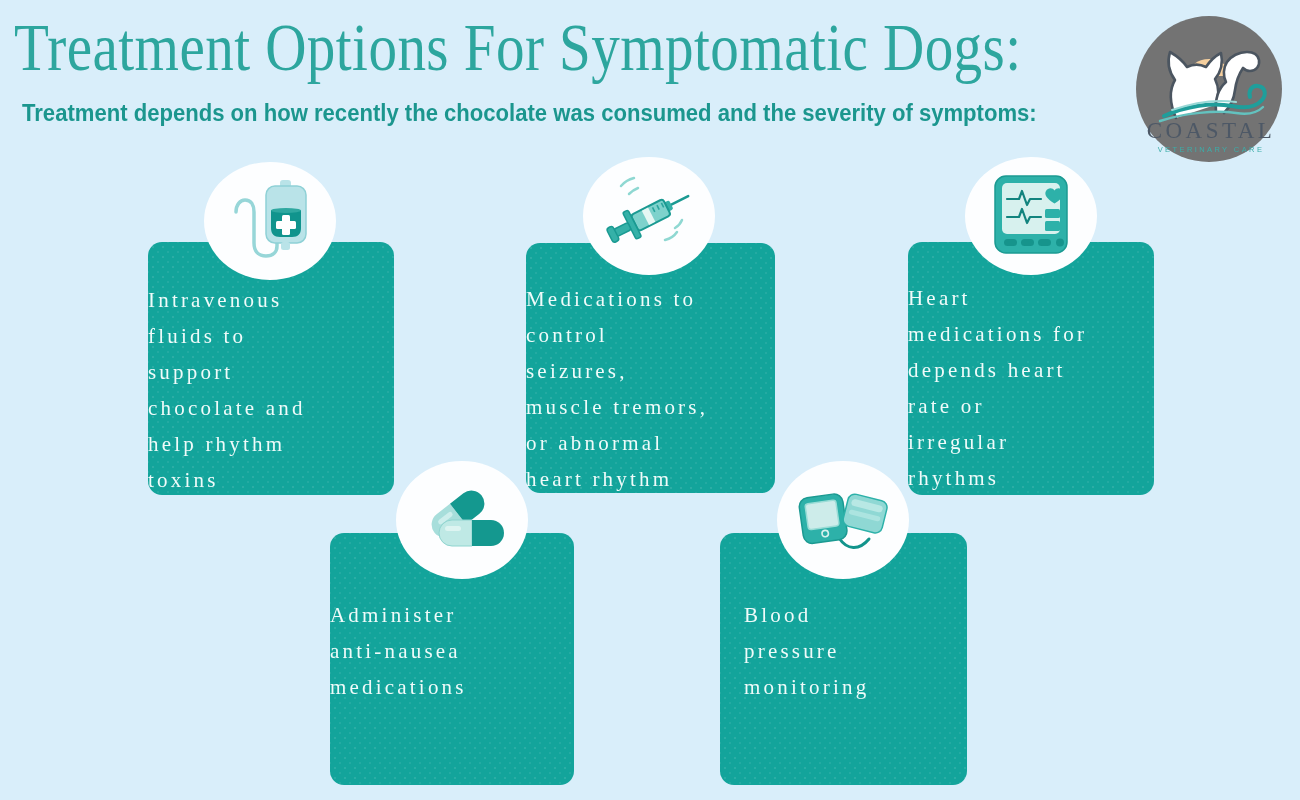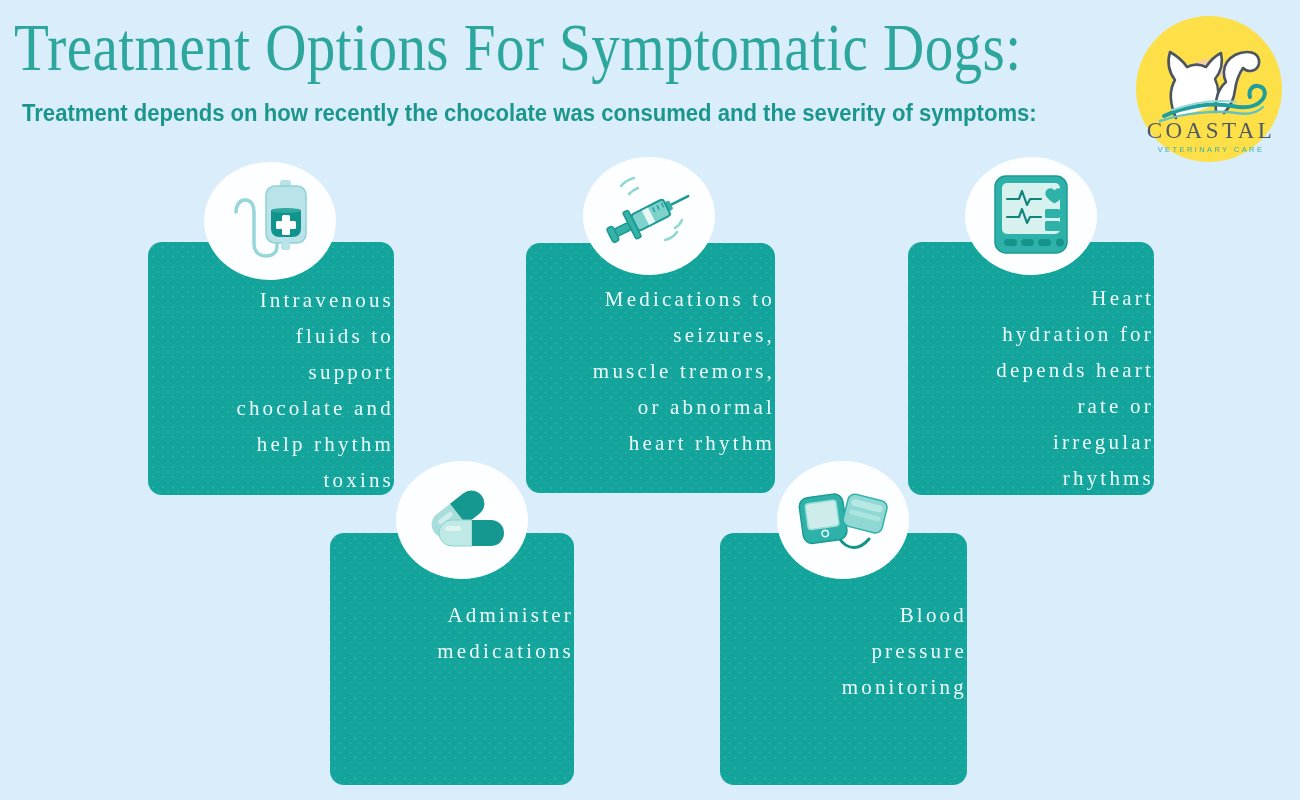--- a/index.html
+++ b/index.html
@@ -28,34 +28,34 @@
     font-weight: 700;
     font-size: 23px;
     color: #1b968e;
     transform: scaleX(0.96);
     transform-origin: left top;
     white-space: nowrap;
   }
   .logo-circle {
     position: absolute; left: 1136px; top: 16px;
     width: 146px; height: 146px;
-    background: #fde047;
+    background: #737373;
     border-radius: 50%;
   }
   .card {
     position: absolute;
     background-color: #13a49b;
     background-image:
       radial-gradient(rgba(255,255,255,0.10) 1.1px, transparent 1.2px),
       radial-gradient(rgba(255,255,255,0.07) 1.1px, transparent 1.2px);
     background-size: 10px 10px, 10px 10px;
     background-position: 0 0, 5px 5px;
     border-radius: 14px;
     box-sizing: border-box;
-    text-align: right;
+    text-align: left;
     color: #effbfa;
   }
   .card-text {
     font-family: "Liberation Serif", serif;
     font-size: 21px;
     letter-spacing: 3.2px;
     line-height: 36px;
     font-weight: 400;
   }
   .icon-oval {
@@ -192,41 +192,43 @@
       <div>support</div>
       <div>chocolate and</div>
       <div>help rhythm</div>
       <div>toxins</div>
     </div>
   </div>
 
   <div class="card c2">
     <div class="card-text">
       <div>Medications to</div>
+      <div>control</div>
       <div>seizures,</div>
       <div>muscle tremors,</div>
       <div>or abnormal</div>
       <div>heart rhythm</div>
     </div>
   </div>
 
   <div class="card c3">
     <div class="card-text">
       <div>Heart</div>
-      <div>hydration for</div>
+      <div>medications for</div>
       <div>depends heart</div>
       <div>rate or</div>
       <div>irregular</div>
       <div>rhythms</div>
     </div>
   </div>
 
   <div class="card c4">
     <div class="card-text">
       <div>Administer</div>
+      <div>anti-nausea</div>
       <div>medications</div>
     </div>
   </div>
 
   <div class="card c5">
     <div class="card-text">
       <div>Blood</div>
       <div>pressure</div>
       <div>monitoring</div>
     </div>

